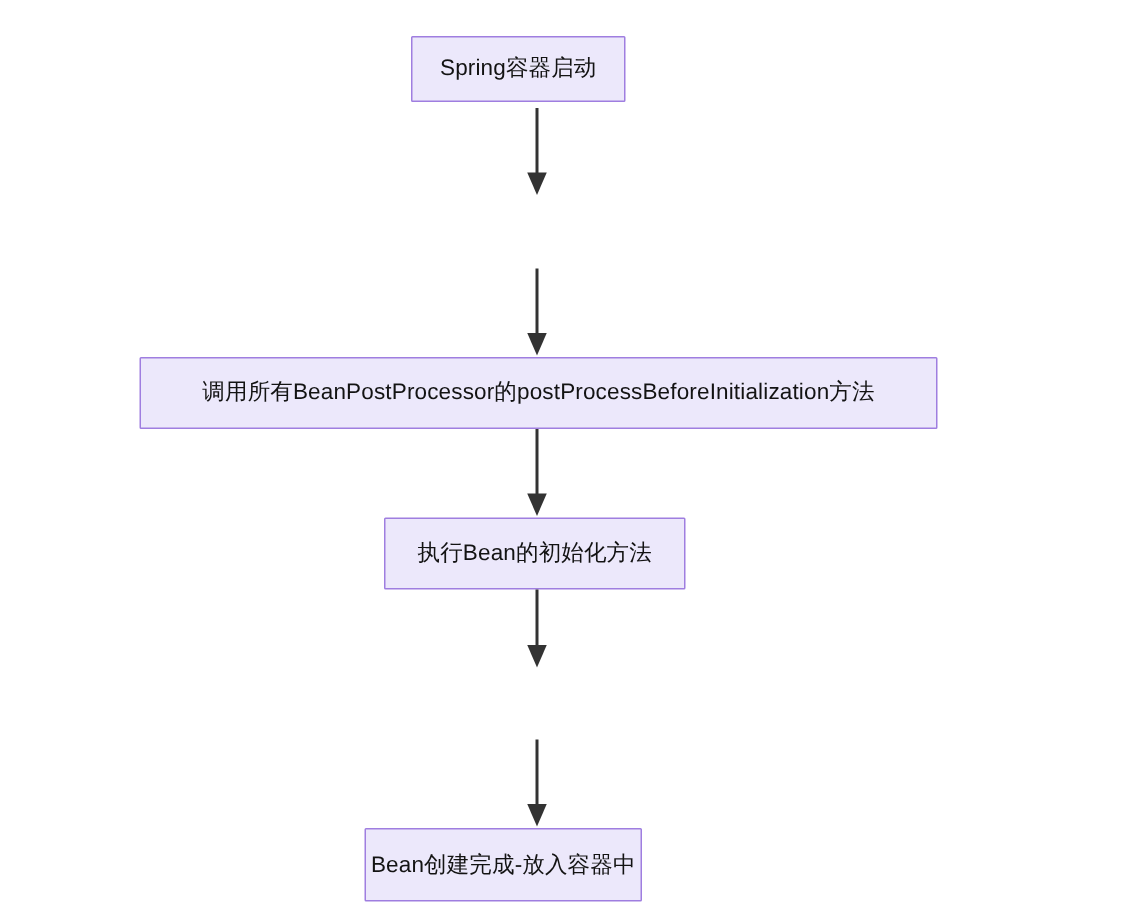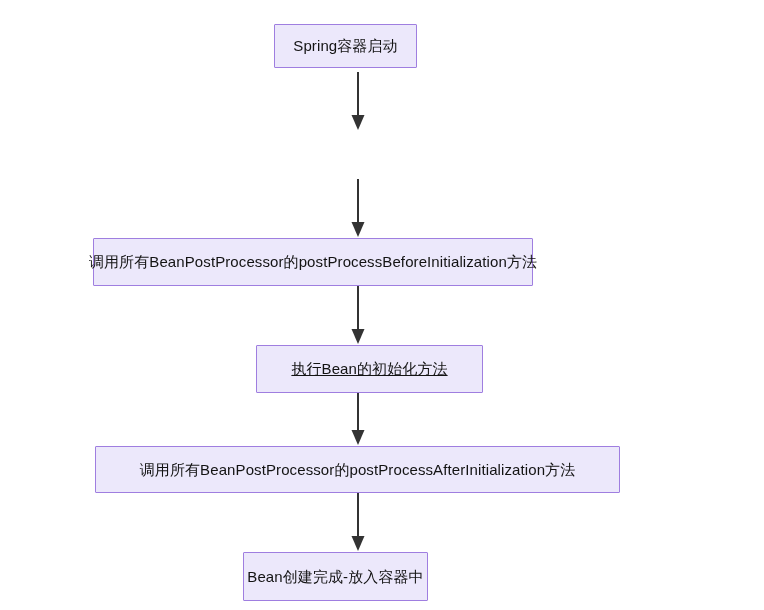--- a/index.html
+++ b/index.html
@@ -40,22 +40,22 @@
   .edge {
     position: absolute;
     width: 24px;
     pointer-events: none;
   }
   .edge svg { display: block; overflow: visible; }
 
   
   #node-1 { left: 274px; top: 24px;  width: 143px; height: 44px; }
   #node-2 { left: 291px; top: 131px; width: 131px; height: 48px; }
-  #node-3 { left: 93px;  top: 238px; width: 440px; height: 48px; align-items: center; }
-  #node-4 { left: 256px; top: 345px; width: 227px; height: 48px; text-decoration: underline; }
+  #node-3 { left: 93px;  top: 238px; width: 532px; height: 48px; align-items: center; }
+  #node-4 { left: 256px; top: 345px; width: 201px; height: 48px; }
   #node-5 { left: 95px;  top: 446px; width: 525px; height: 47px; }
   #node-6 { left: 243px; top: 552px; width: 185px; height: 49px; }
 
   #edge-1 { left: 346px; top: 72px;  height: 59px; }
   #edge-2 { left: 346px; top: 179px; height: 59px; }
   #edge-3 { left: 346px; top: 286px; height: 59px; }
   #edge-4 { left: 346px; top: 393px; height: 53px; }
   #edge-5 { left: 346px; top: 493px; height: 59px; }
 </style>
 </head>
@@ -97,23 +97,20 @@
     <span>执行Bean的初始化方法</span>
   </div>
 
   <div class="edge" id="edge-4">
     <svg width="24" height="53" viewBox="0 0 24 53">
       <line x1="12" y1="0" x2="12" y2="41" stroke="#333333" stroke-width="2"></line>
       <polygon points="12,52 5.5,37 18.5,37" fill="#333333"></polygon>
     </svg>
   </div>
 
-  <div class="node" id="node-5">
-    <span>调用所有BeanPostProcessor的postProcessAfterInitialization方法</span>
-  </div>
 
   <div class="edge" id="edge-5">
     <svg width="24" height="59" viewBox="0 0 24 59">
       <line x1="12" y1="0" x2="12" y2="47" stroke="#333333" stroke-width="2"></line>
       <polygon points="12,58 5.5,43 18.5,43" fill="#333333"></polygon>
     </svg>
   </div>
 
   <div class="node" id="node-6">
     <span>Bean创建完成-放入容器中</span>

